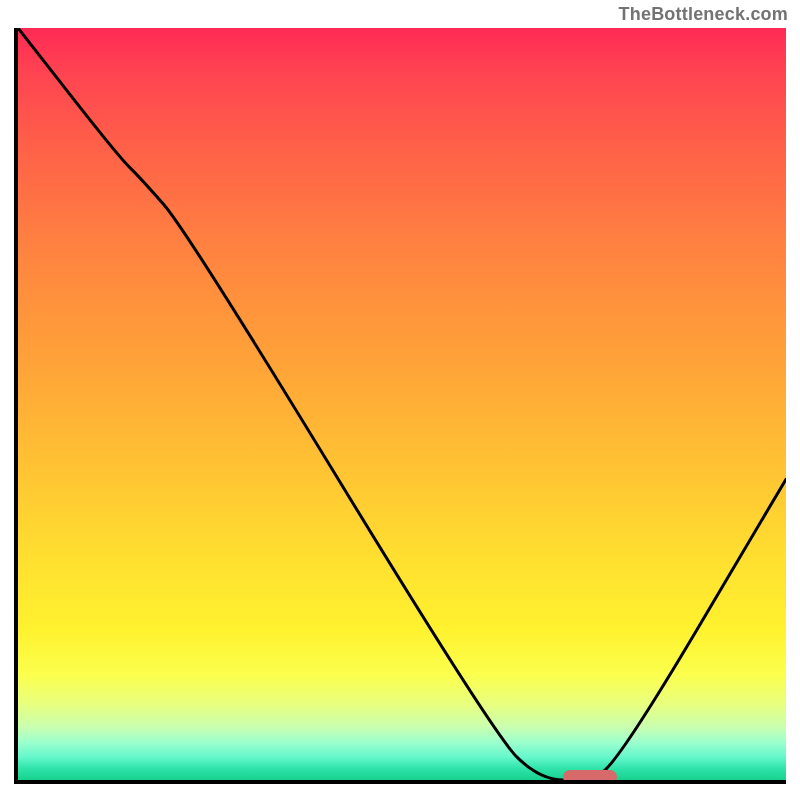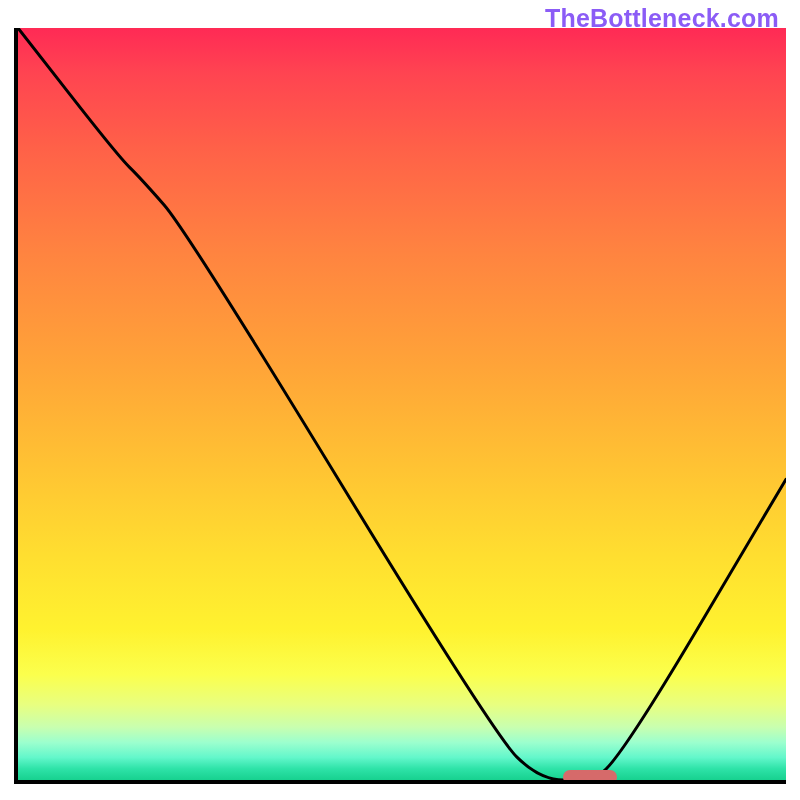--- a/index.html
+++ b/index.html
@@ -11,24 +11,24 @@
     font-family: Arial, Helvetica, sans-serif;
   }
   .container {
     position: relative;
     width: 800px;
     height: 800px;
   }
   .watermark {
     position: absolute;
     top: 4px;
-    right: 21px;
-    font-size: 25px;
+    right: 12px;
+    font-size: 18px;
     font-weight: bold;
-    color: #8b5cf6;
+    color: #737373;
     letter-spacing: 0.2px;
     z-index: 5;
   }
   .plot-frame {
     position: absolute;
     left: 14px;
     top: 28px;
     width: 772px;
     height: 756px;
     border-left: 4px solid #000;

